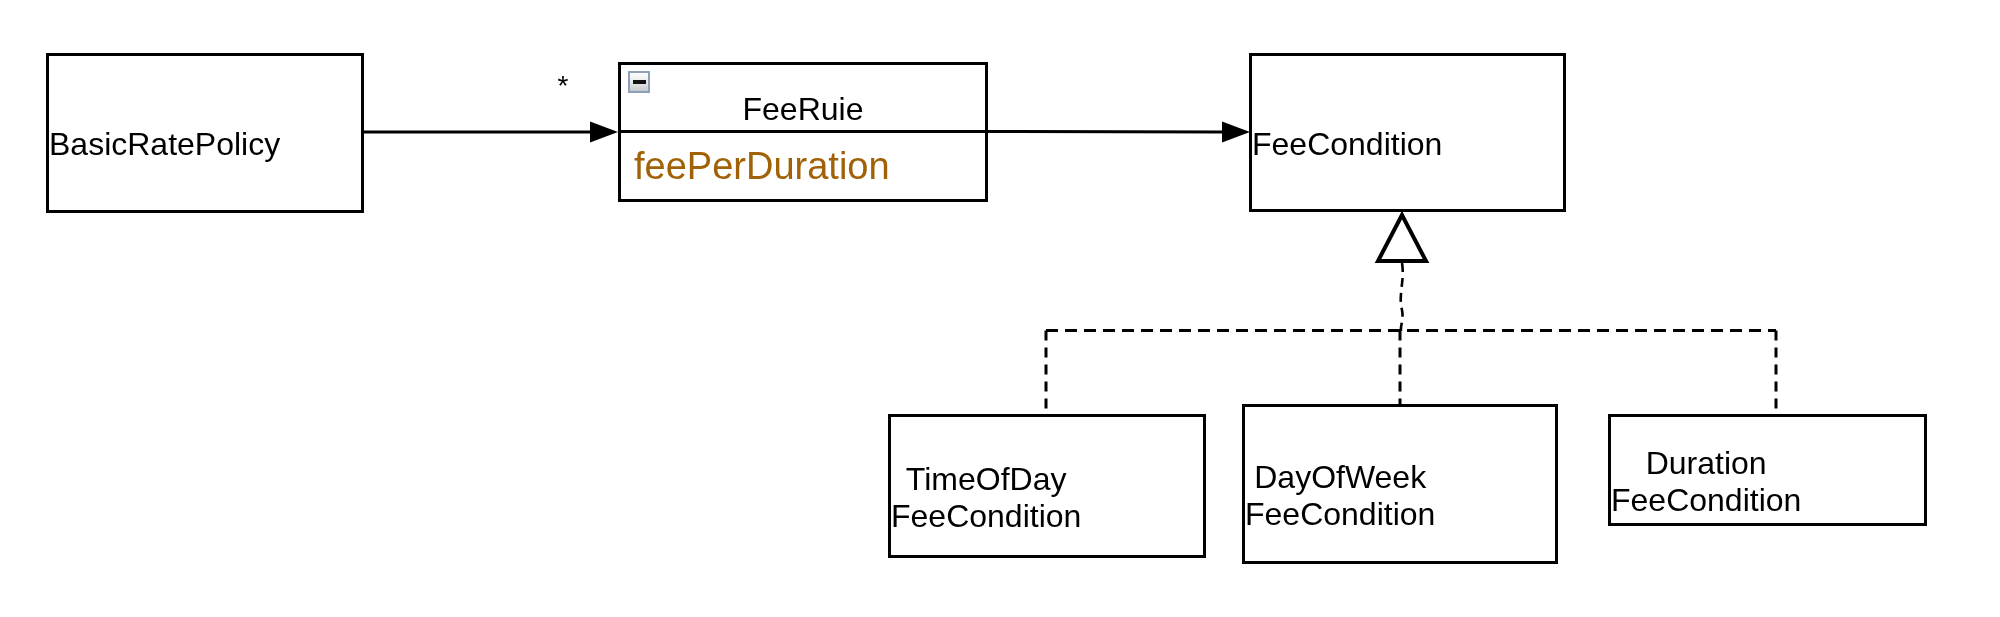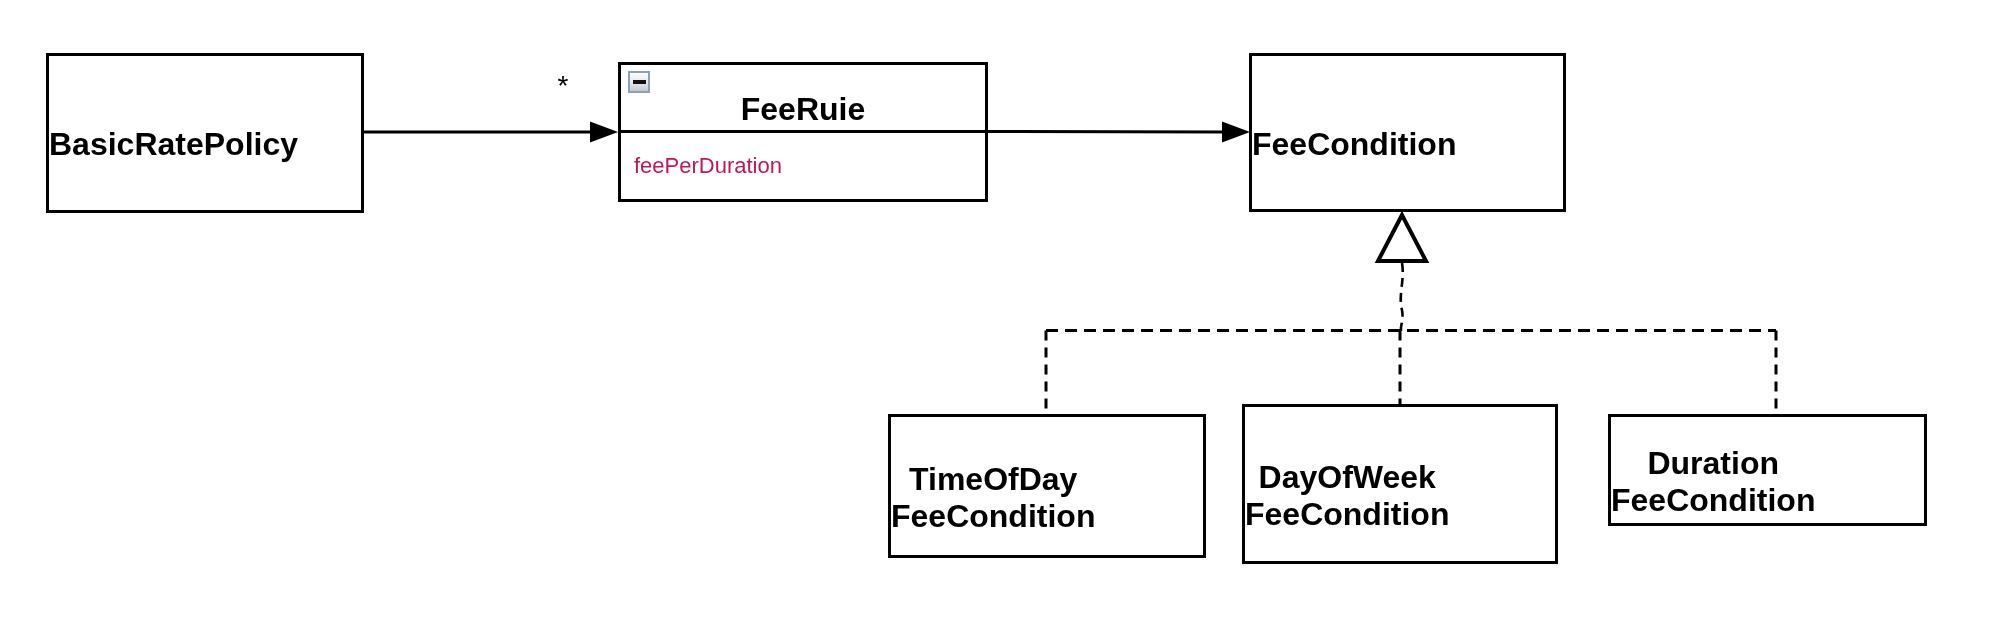--- a/index.html
+++ b/index.html
@@ -31,21 +31,21 @@
     background: #ffffff;
     z-index: 2;
     display: flex;
     flex-direction: column;
   }
   .uml-class.simple {
     align-items: flex-start;
     justify-content: center;
   }
   .class-name {
-    font-weight: bold;
+    font-weight: normal;
     font-size: 32px;
     text-align: center;
     line-height: 1.16;
     white-space: pre-line;
     margin-top: 24px;
   }
   .class-title {
     position: relative;
     height: 65px;
     border-bottom: 3px solid #000000;
@@ -53,23 +53,23 @@
     align-items: center;
     justify-content: center;
   }
   .class-attrs {
     flex: 1;
     display: flex;
     align-items: center;
     padding-left: 13px;
   }
   .attr-text {
-    font-size: 22px;
+    font-size: 38px;
     font-weight: normal;
-    color: #be185d;
+    color: #a16207;
   }
   .collapse-btn {
     position: absolute;
     left: 7px;
     top: 6px;
     width: 22px;
     height: 22px;
     box-sizing: border-box;
     border: 2px solid #8ea0b5;
     background: linear-gradient(180deg, #fdfdfd 0%, #e4e7ea 55%, #c3c9cf 100%);

